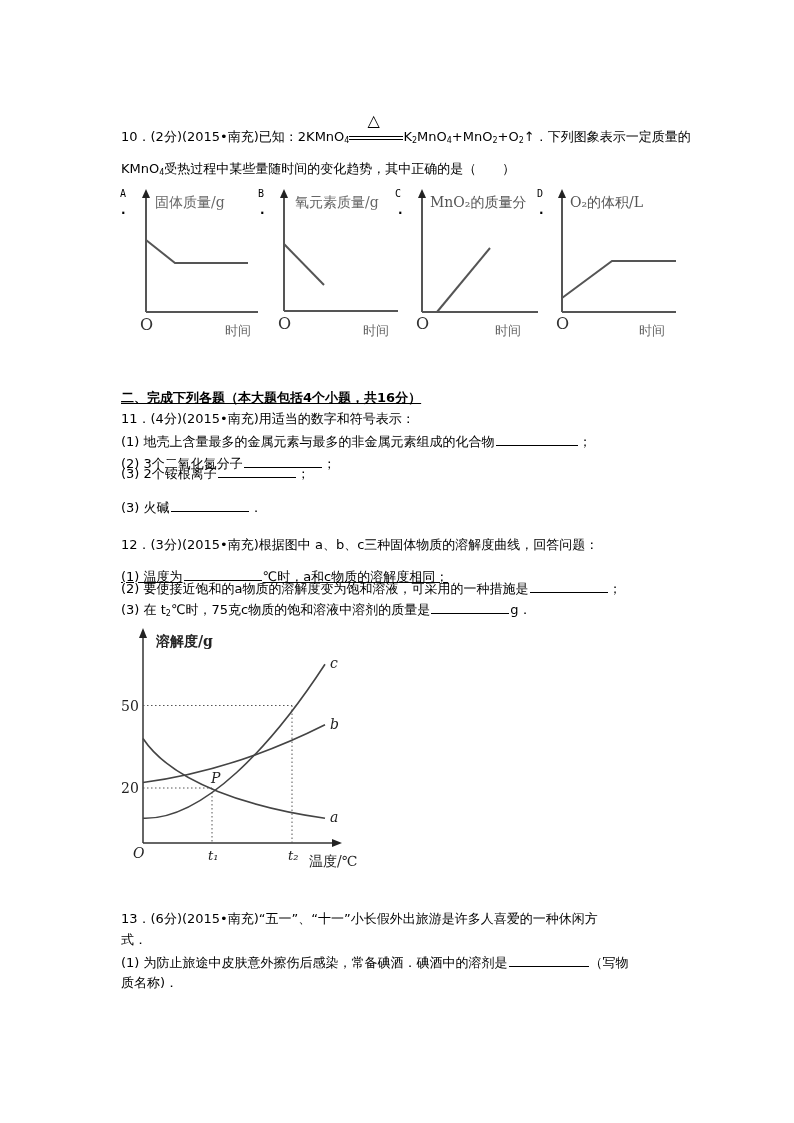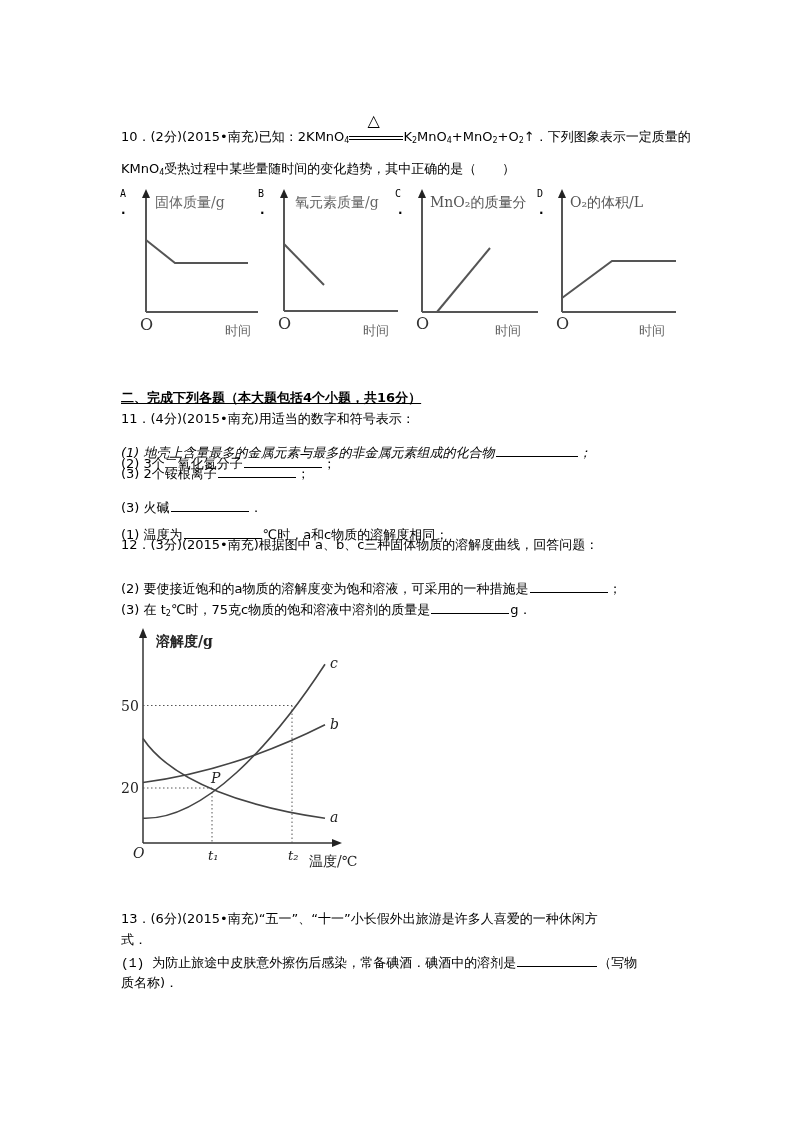--- a/index.html
+++ b/index.html
@@ -80,35 +80,35 @@
     <polyline points="27,113 77,76 141,76" fill="none" stroke="#555" stroke-width="2"></polyline>
     <text x="35" y="22" font-size="14" fill="#555" font-family="DejaVu Sans">O₂的体积/L</text>
     <text x="21" y="144" font-size="16" fill="#333" font-family="DejaVu Sans">O</text>
     <text x="104" y="150" font-size="13" fill="#666">时间</text>
   </svg>
 </div>
 
 <div class="line bold" style="top:390px;">二、完成下列各题（本大题包括4个小题，共16分）</div>
 
 <div class="line" style="top:411px;">11．(4分)(2015•南充)用适当的数字和符号表示：</div>
-<div class="line" style="top:444px;font-style:italic;">
+<div class="line" style="top:433px;">
   <span>(1) 地壳上含量最多的金属元素与最多的非金属元素组成的化合物</span><span class="blank" style="width:82px;"></span><span>；</span>
 </div>
 <div class="line" style="top:455px;">
   <span>(2) 3个二氧化氮分子</span><span class="blank" style="width:78px;"></span><span>；</span>
 </div>
 <div class="line" style="top:465px;">
   <span>(3) 2个铵根离子</span><span class="blank" style="width:78px;"></span><span>；</span>
 </div>
 <div class="line" style="top:499px;">
   <span>(3) 火碱</span><span class="blank" style="width:78px;"></span><span>．</span>
 </div>
 
 <div class="line" style="top:537px;">12．(3分)(2015•南充)根据图中 a、b、c三种固体物质的溶解度曲线，回答问题：</div>
-<div class="line" style="top:526px;">
+<div class="line" style="top:568px;text-decoration:underline;">
   <span>(1) 温度为</span><span class="blank" style="width:78px;"></span><span>℃时，a和c物质的溶解度相同；</span>
 </div>
 <div class="line" style="top:580px;">
   <span>(2) 要使接近饱和的a物质的溶解度变为饱和溶液，可采用的一种措施是</span><span class="blank" style="width:78px;"></span><span>；</span>
 </div>
 <div class="line" style="top:601px;">
   <span>(3) 在 t</span><sub>2</sub><span>℃时，75克c物质的饱和溶液中溶剂的质量是</span><span class="blank" style="width:78px;"></span><span>g．</span>
 </div>
 
 <svg id="sol-chart" style="position:absolute; left:110px; top:622px;" width="260" height="260">
@@ -138,16 +138,16 @@
       <text x="178" y="238" font-size="13" font-style="italic" fill="#222">t₂</text>
       <text x="101" y="161" font-size="14" font-style="italic" fill="#222">P</text>
     </g>
   <text x="46" y="24" font-size="14" font-weight="bold" fill="#222">溶解度/g</text>
   <text x="199" y="244" font-size="14" fill="#222">温度/℃</text>
   <text x="23" y="236" font-size="14" font-style="italic" fill="#222">O</text>
 </svg>
 
 <div class="line" style="top:911px;">13．(6分)(2015•南充)“五一”、“十一”小长假外出旅游是许多人喜爱的一种休闲方</div>
 <div class="line" style="top:932px;">式．</div>
-<div class="line" style="top:954px;font-family:Liberation Mono, monospace;">
+<div class="line" style="top:954px;">
   <span>(1) 为防止旅途中皮肤意外擦伤后感染，常备碘酒．碘酒中的溶剂是</span><span class="blank" style="width:80px;"></span><span>（写物</span>
 </div>
 <div class="line" style="top:975px;">质名称)．</div>
 
 </body></html>

